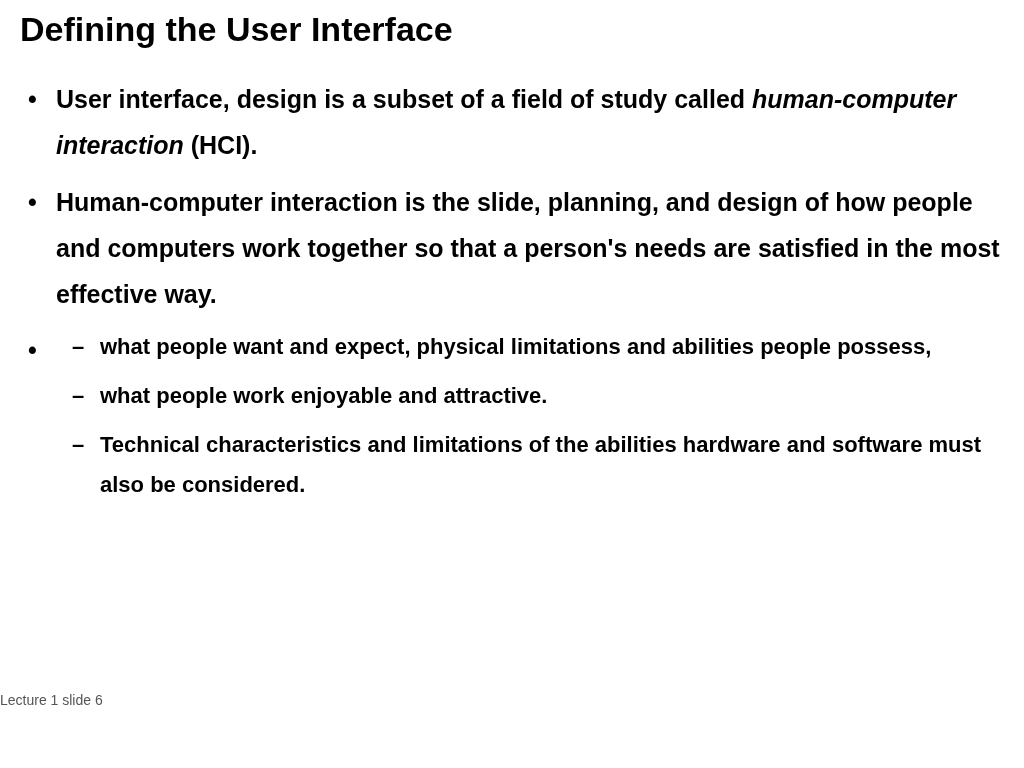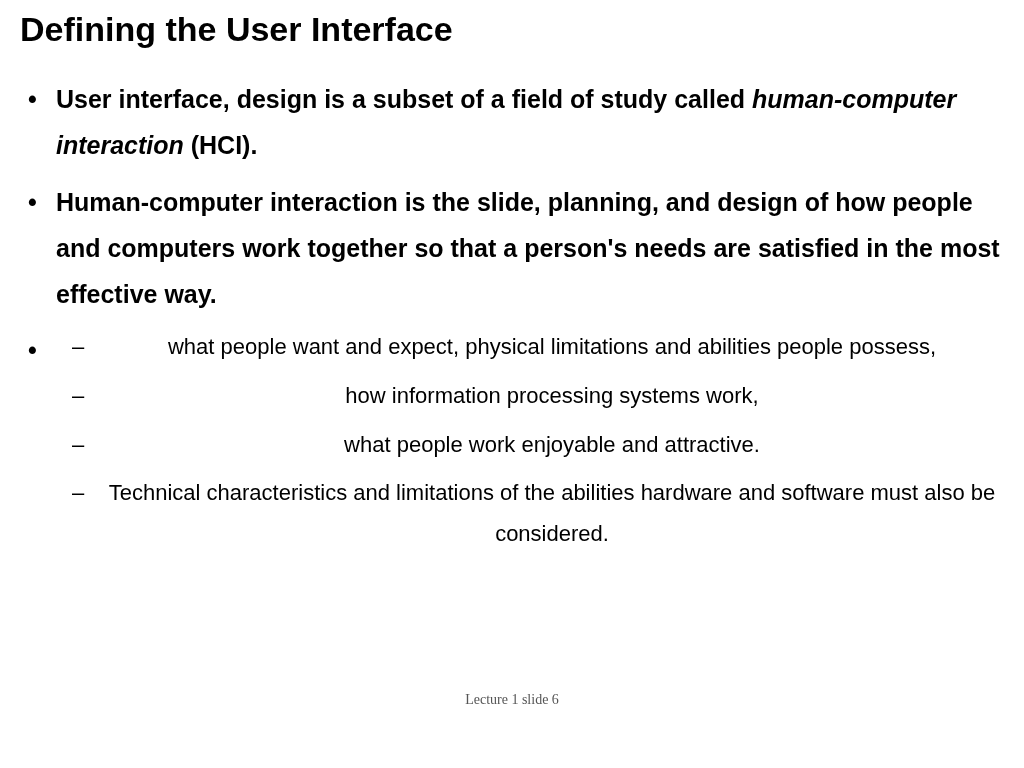--- a/index.html
+++ b/index.html
@@ -43,59 +43,55 @@
     .italic {
       font-style: italic;
     }
     .sub-list {
       list-style: none;
       padding-left: 0;
       margin-top: 10px;
     }
     .sub-list > li {
       font-size: 22px;
-      font-weight: normal;
+      font-weight: bold;
       line-height: 1.85;
       margin-bottom: 8px;
       padding-left: 44px;
       position: relative;
-      text-align: center;
     }
     .sub-list > li::before {
       content: "–";
       position: absolute;
       left: 16px;
       top: 0;
       font-size: 22px;
     }
     .footer {
       position: absolute;
       bottom: 60px;
       left: 0;
       width: 100%;
-      text-align: center;
       font-size: 14px;
       color: #555;
       font-weight: normal;
-      font-family: Liberation Serif, serif;
     }
   </style>
 </head>
 <body>
 
 <h1 class="title">Defining the User Interface</h1>
 
 <ul class="main-list">
   <li>
     <span>User interface, design is a subset of a field of study called </span><span class="italic">human-computer interaction</span><span> (HCI).</span>
   </li>
   <li>Human-computer interaction is the slide, planning, and design of how people and computers work together so that a person's needs are satisfied in the most effective way.</li>
   <li>
     <ul class="sub-list">
       <li>what people want and expect, physical limitations and abilities people possess,</li>
-      <li>how information processing systems work,</li>
       <li>what people work enjoyable and attractive.</li>
       <li>Technical characteristics and limitations of the abilities hardware and software must also be considered.</li>
     </ul>
   </li>
 </ul>
 
 <div class="footer">Lecture 1 slide 6</div>
 
 </body></html>

